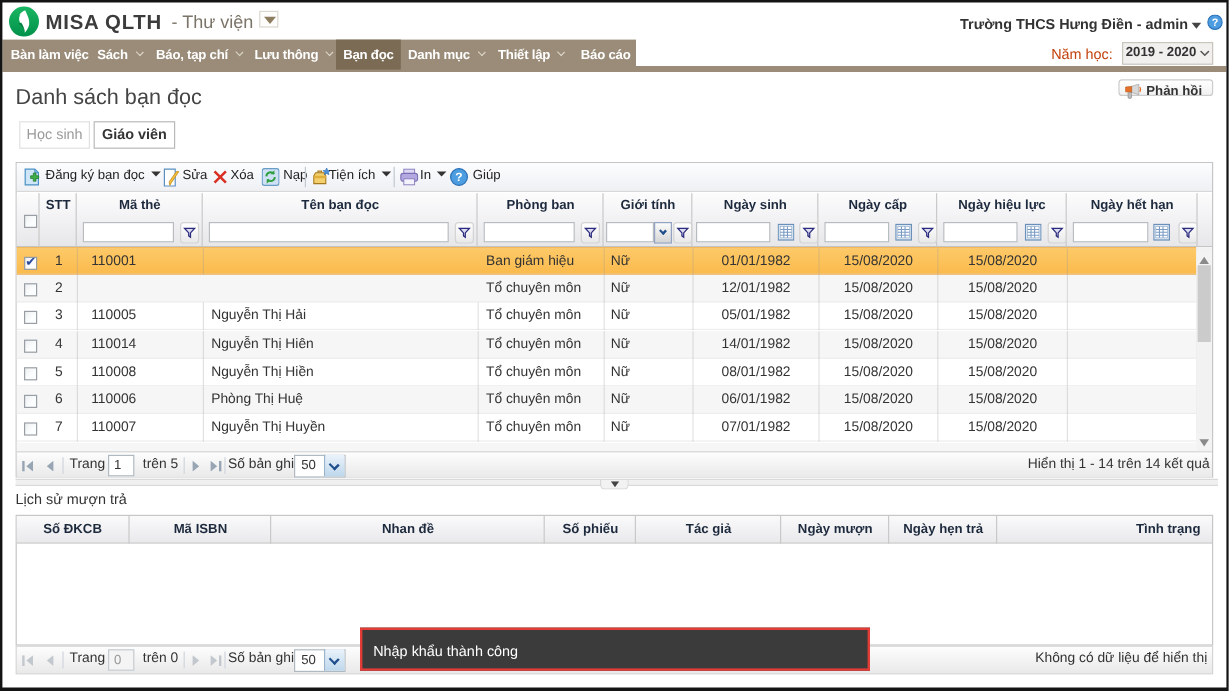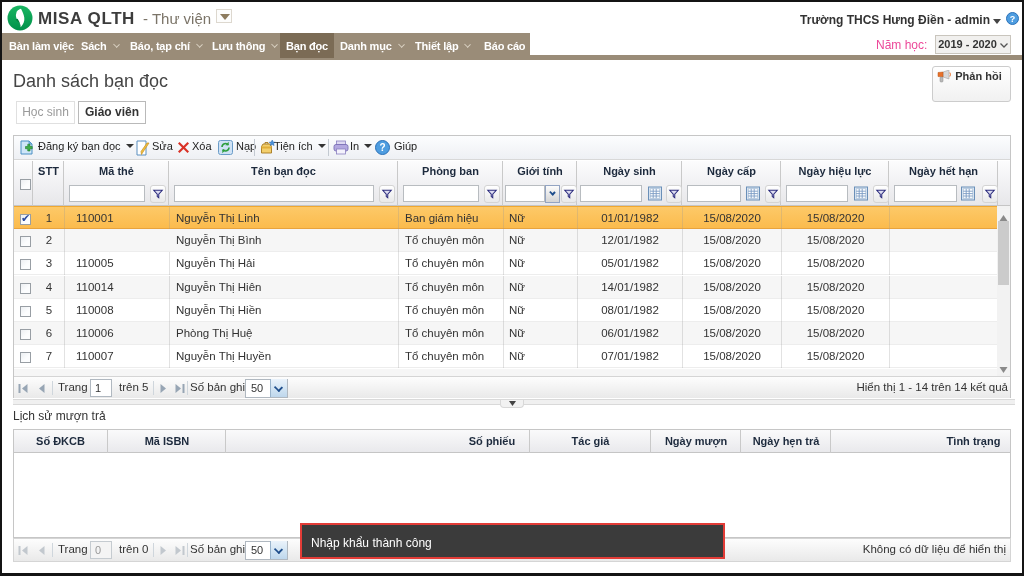--- a/index.html
+++ b/index.html
@@ -14,25 +14,25 @@
 #subbtn { left:216px; top:9px; width:16px; height:14px; border:1px solid #ddd8cf; background:#fdfdfc; text-align:center; }
 #subbtn .car { position:absolute; left:3px; top:4px; width:0; height:0; border-left:5px solid transparent; border-right:5px solid transparent; border-top:6px solid #8d7c5e; }
 #acct { right:34px; top:13px; font-size:12px; font-weight:bold; color:#333; }
 #acctcar { left:993px; top:19px; width:0; height:0; border-left:4px solid transparent; border-right:4px solid transparent; border-top:5px solid #444; }
 
 #nav { left:2px; top:33px; width:528px; height:22px; background:#9a8c78; }
 #navstrip { left:2px; top:55px; width:1020px; height:5px; background:#9a8c78; }
 .tab { position:absolute; top:0; height:22px; line-height:26px; color:#fff; font-size:11px; font-weight:bold; letter-spacing:-0.2px; white-space:nowrap; }
 .tab .nv { display:inline-block; width:5px; height:5px; border-right:1.4px solid #ddd5c6; border-bottom:1.4px solid #ddd5c6; transform:rotate(45deg) scaleY(0.9); margin-left:7px; position:relative; top:-3px; }
 #tabactive { left:280px; top:33px; width:54px; height:25px; background:#7b6b55; z-index:2; text-align:center; line-height:26px; color:#fff; font-size:11px; letter-spacing:-0.2px; font-weight:bold; }
-#nyhoc { left:876px; top:38px; font-size:12px; color:#ec4899; }
+#nyhoc { left:876px; top:38px; font-size:12px; color:#c2410c; }
 #nysel { left:935px; top:35px; width:76px; height:19px; background:#f1f0ee; border:1px solid #c9c5bd; font-size:11px; font-weight:bold; color:#333; text-align:center; line-height:17px; white-space:nowrap; overflow:hidden; }
 
 #ptitle { left:13px; top:71px; font-size:18px; color:#454545; }
-#fbbtn { left:932px; top:66px; width:79px; height:36px; border:1px solid #ccc; border-radius:3px; background:linear-gradient(#fff,#f1f1f1); font-size:11px; font-weight:bold; color:#333; line-height:18px; text-align:center; padding-left:14px; }
+#fbbtn { left:932px; top:66px; width:79px; height:14px; border:1px solid #ccc; border-radius:3px; background:linear-gradient(#fff,#f1f1f1); font-size:11px; font-weight:bold; color:#333; line-height:18px; text-align:center; padding-left:14px; }
 
 .vtab { position:absolute; top:101px; height:23px; background:#fff; font-size:12px; text-align:center; }
 #vt1 { left:16px; width:59px; border:1px solid #e0e0e0; color:#9a9a9a; line-height:21px; }
 #vt2 { left:78px; width:68px; border:1px solid #b9b9b9; color:#333; font-weight:bold; line-height:21px; }
 
 #panel1 { left:13px; top:135px; width:998px; height:263px; border:1px solid #c6c6c6; background:#fff; }
 #toolbar { left:0; top:0; width:996px; height:24px; background:linear-gradient(#fcfdfe,#eef0f4); border-bottom:1px solid #d8d8d8;text-align:center; }
 .tbi { position:absolute; top:4px; font-size:11px; color:#222; white-space:nowrap; }
 .tsep { position:absolute; top:3px; width:1px; height:17px; background:#c3c9d1; }
 .tcar { display:inline-block; width:0; height:0; border-left:4px solid transparent; border-right:4px solid transparent; border-top:4px solid #333; margin-left:5px; position:relative; top:-2px; }
@@ -266,32 +266,30 @@
             <path d="M2.5 4.5 H11.5 L7.8 8.6 V12.5 L6.2 11.2 V8.6 Z" fill="#dcdcf0" stroke="#2c2c7e" stroke-width="1.1"></path>
           </svg>
         </div>
   <div class="gf" style="left:983px;width:13px;border-right:none"></div>
  </div>
  <div class="abs" id="gbody">
   <div class="grow" id="selrow" style="top:0">
    <span class="cb ck" style="left:6px;top:7px"></span>
    <span class="gc" style="left:20px;width:31px;text-align:center">1</span>
    <span class="gc" style="left:51px;width:105px;padding-left:11px">110001</span>
-   <span class="gc" style="left:156px;width:229px;padding-left:6px">Nguyễn Thị Linh</span>
    <span class="gc" style="left:385px;width:105px;padding-left:6px">Ban giám hiệu</span>
    <span class="gc" style="left:490px;width:74px;padding-left:5px">Nữ</span>
    <span class="gc" style="left:564px;width:105px;text-align:center">01/01/1982</span>
    <span class="gc" style="left:669px;width:99px;text-align:center">15/08/2020</span>
    <span class="gc" style="left:768px;width:108px;text-align:center">15/08/2020</span>
    <span class="gc" style="left:876px;width:108px"></span>
   </div>
   <div class="grow alt" style="top:23.2px">
    <span class="cb" style="left:6px;top:7px"></span>
    <span class="gc" style="left:20px;width:31px;text-align:center">2</span>
-   <span class="gc" style="left:156px;width:229px;padding-left:6px">Nguyễn Thị Bình</span>
    <span class="gc" style="left:385px;width:105px;padding-left:6px">Tổ chuyên môn</span>
    <span class="gc" style="left:490px;width:74px;padding-left:5px">Nữ</span>
    <span class="gc" style="left:564px;width:105px;text-align:center">12/01/1982</span>
    <span class="gc" style="left:669px;width:99px;text-align:center">15/08/2020</span>
    <span class="gc" style="left:768px;width:108px;text-align:center">15/08/2020</span>
    <span class="gc" style="left:876px;width:108px"></span>
   </div>
   <div class="grow" style="top:46.4px">
    <span class="cb" style="left:6px;top:7px"></span>
    <span class="gc" style="left:20px;width:31px;text-align:center">3</span>
@@ -397,20 +395,21 @@
           <path d="M0 0 H7 L3.5 5 Z" fill="#444"></path>
         </svg>
       </span>
     </div>
 <div class="abs" id="lbl2">Lịch sử mượn trả</div>
 
 <div class="abs" id="panel2">
  <div class="abs" id="g2head">
   <div class="g2h" style="left:0;width:94px">Số ĐKCB</div>
   <div class="g2h" style="left:95px;width:117px">Mã ISBN</div>
+  <div class="g2h" style="left:213px;width:227px">Nhan đề</div>
   <div class="g2h" style="left:441px;width:75px">Số phiếu</div>
   <div class="g2h" style="left:517px;width:120px">Tác giả</div>
   <div class="g2h" style="left:638px;width:89px">Ngày mượn</div>
   <div class="g2h" style="left:728px;width:89px">Ngày hẹn trả</div>
   <div class="g2h" style="left:923px;width:73px;border-right:none">Tình trạng</div>
  </div>
 </div>
 <div class="abs" id="pager2">
   <svg class="parrow" style="left:4px" width="12" height="9" viewBox="0 0 12 9">
         <rect x="0.5" y="0" width="2" height="9" fill="#c2c8ce"></rect>

